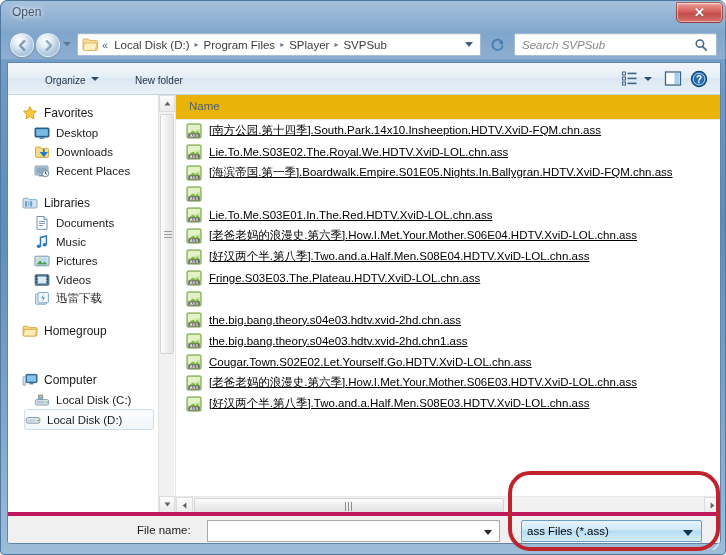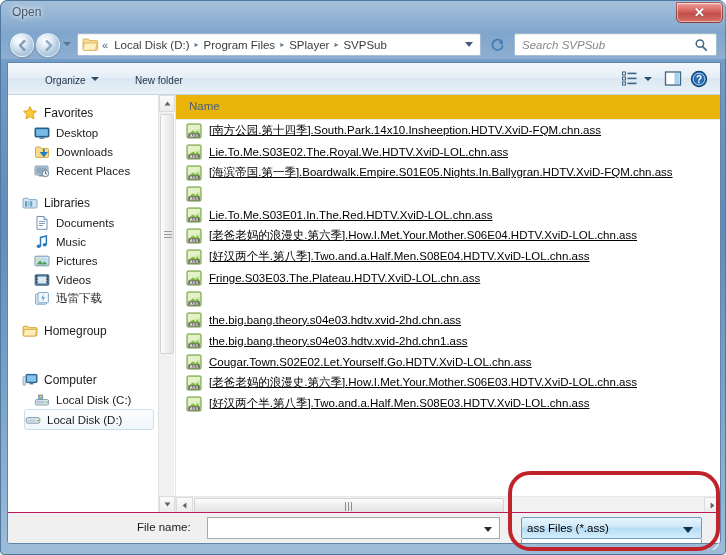--- a/index.html
+++ b/index.html
@@ -236,21 +236,21 @@
     border:1px solid #d2d2d2; border-radius:2px; cursor:default;
   }
   #h-thumb .grip {
     position:absolute; left:50%; margin-left:-4px; top:3px; width:8px; height:9px;
     background: repeating-linear-gradient(90deg,#8e8e8e 0 1px, transparent 1px 3px);
   }
 
   
   #bottombar {
     position: absolute; left: 0; bottom: 0; width: 712px; height: 31px;
-    background: #f0f0f0; border-top: 1px solid #be185d; text-decoration: underline;
+    background: #f0f0f0; border-top: 4px solid #be185d; text-decoration: underline;
   }
   #filename-label {
     position: absolute; left: 129px; top: 8px; font-size: 11.5px; color: #1b1b1b;
   }
   #filename-field {
     position: absolute; left: 199px; top: 4px; width: 293px; height: 22px;
     background: #fff; border: 1px solid #a9a9a9;
     display:flex; align-items:center;
   }
   #filename-value { font-size: 11.5px; color:#000; margin-left:4px; }

